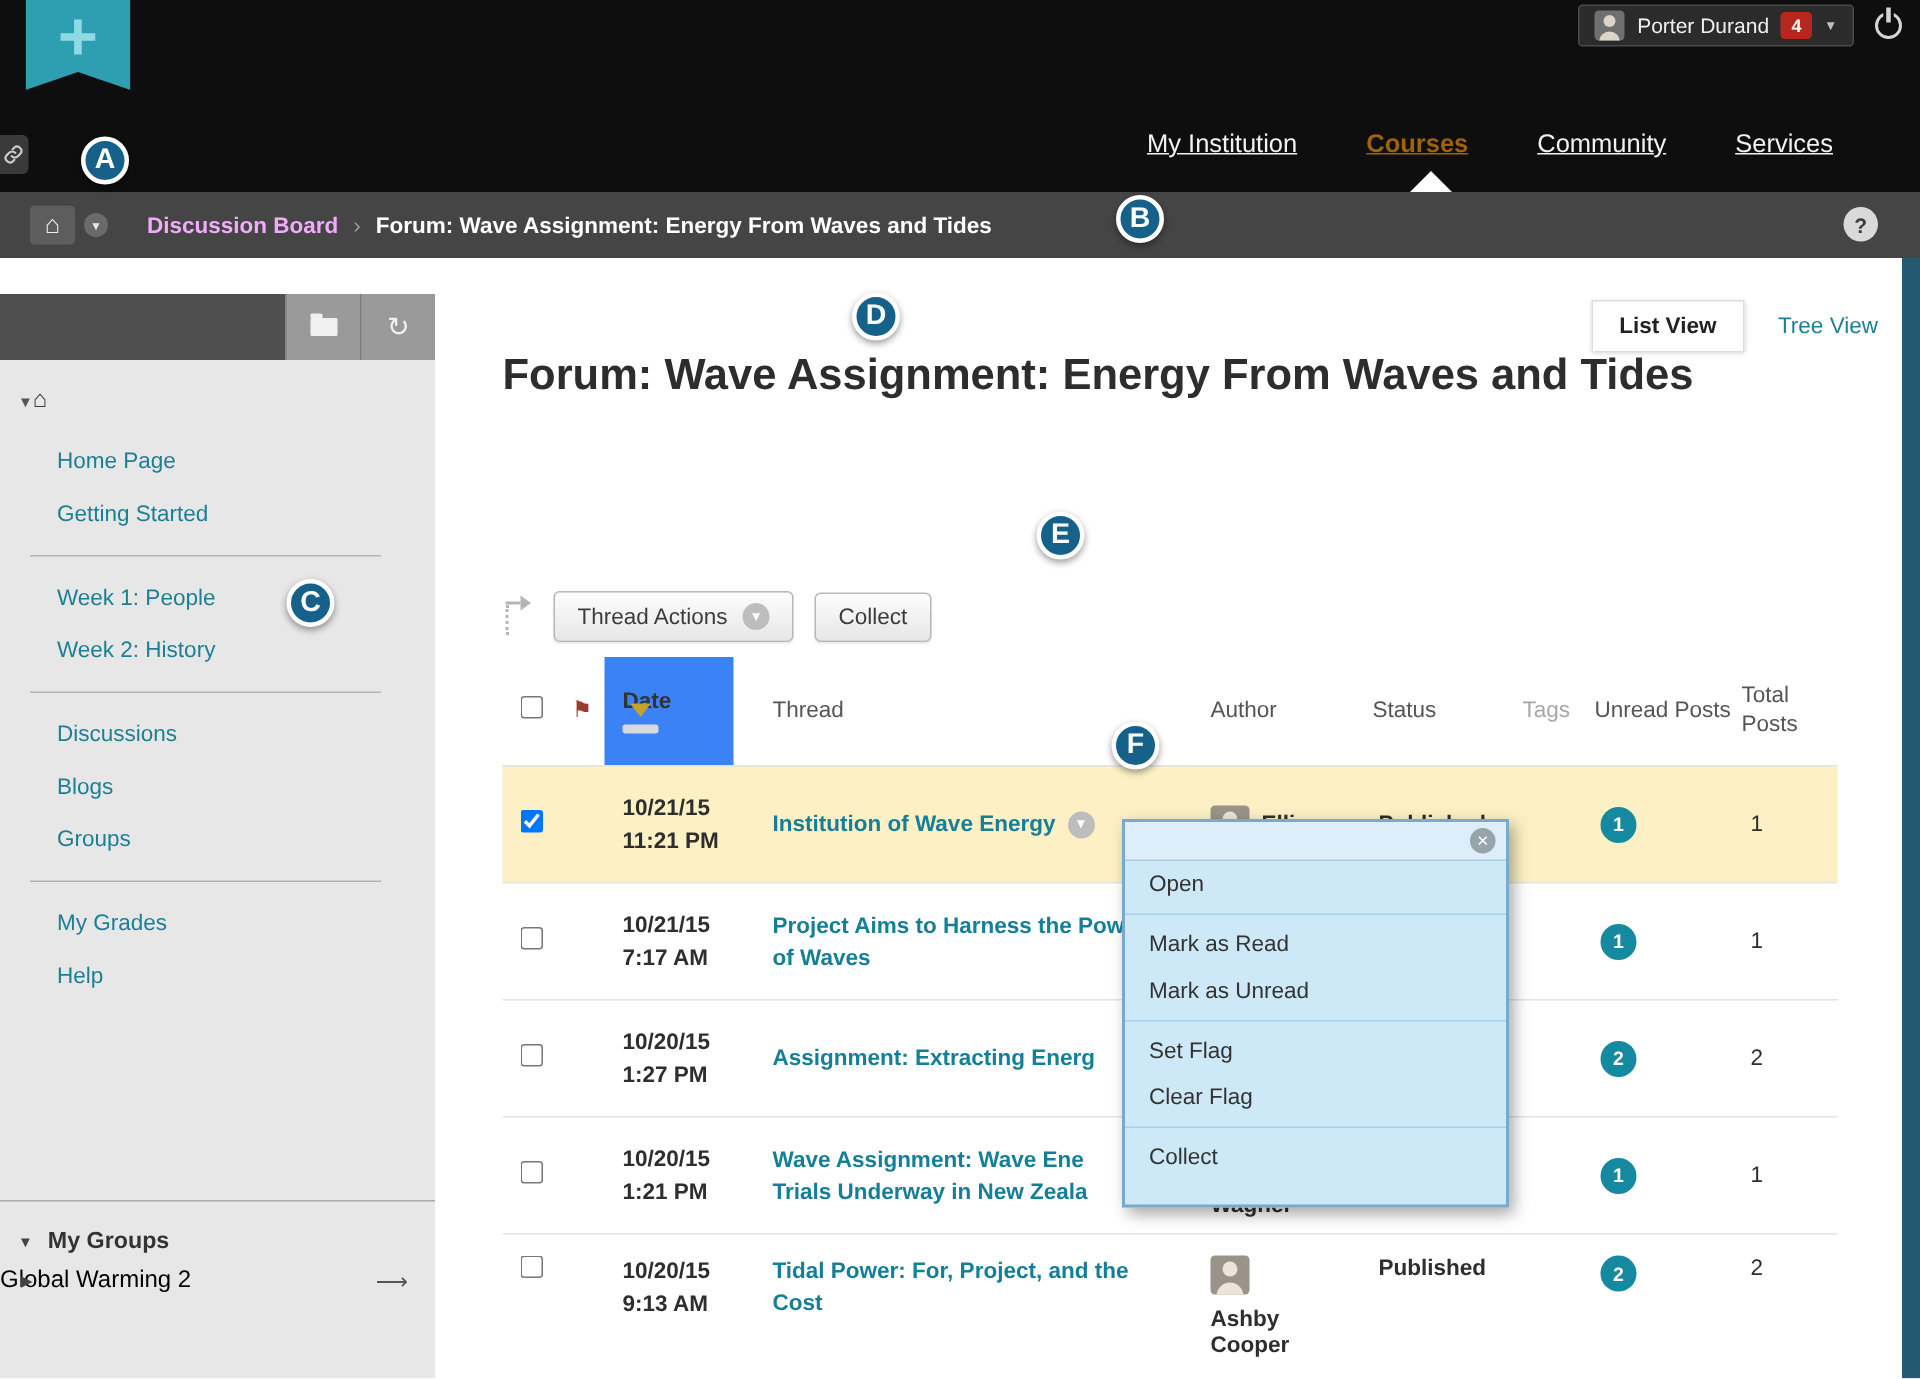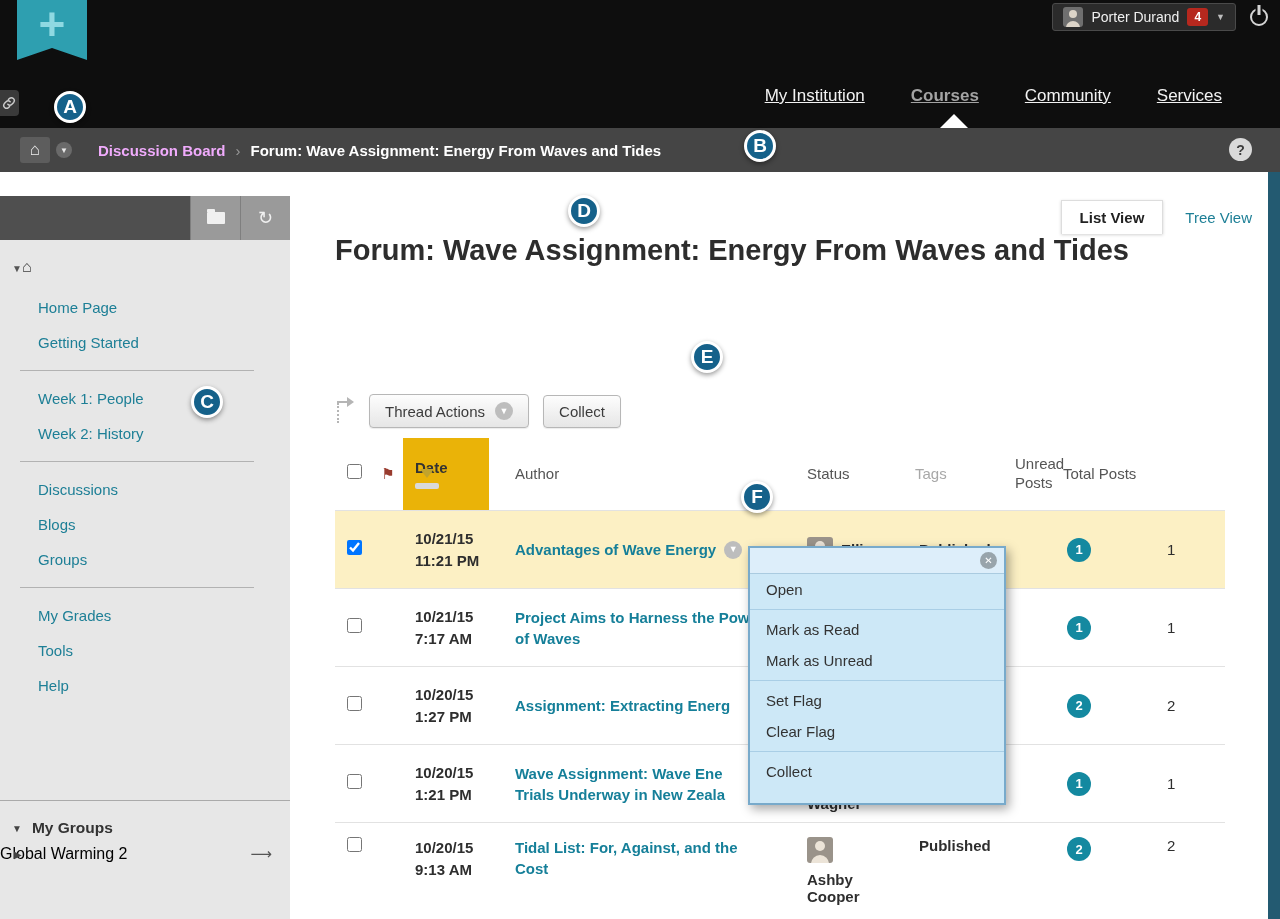--- a/index.html
+++ b/index.html
@@ -19,21 +19,21 @@
   .user-chip .nbadge { background:#b6281e; color:#fff; font-size:12px; font-weight:bold; padding:2px 7px; border-radius:3px; }
   .user-chip .caret { color:#bdbdbd; font-size:9px; }
   .avatar-mini { width:20px; height:20px; border-radius:3px; background:#6f6f6f; position:relative; overflow:hidden; }
   .avatar-mini::before { content:""; position:absolute; top:3px; left:6px; width:8px; height:8px; border-radius:50%; background:#dcd4c8; }
   .avatar-mini::after { content:""; position:absolute; bottom:-2px; left:3px; width:14px; height:8px; border-radius:7px 7px 0 0; background:#dcd4c8; }
   .power-btn { position:absolute; top:8px; right:12px; width:18px; height:18px; border:2px solid #d5d5d5; border-radius:50%; cursor:pointer; }
   .power-btn::before { content:""; position:absolute; left:50%; top:-5px; transform:translateX(-50%); width:3px; height:10px;
     background:#d5d5d5; box-shadow:0 0 0 2px #0e0e0e; }
   .topnav { position:absolute; right:58px; bottom:22px; display:flex; gap:46px; }
   .topnav .nav-item { color:#f2f2f2; font-size:17px; cursor:pointer;text-decoration:underline; }
-  .topnav .nav-item.active { color:#a3a3a3; font-weight:bold; }
+  .topnav .nav-item.active { color:#a16207; font-weight:bold; }
   .tab-notch { position:absolute; left:940px; bottom:0; width:0; height:0; border-left:14px solid transparent;
     border-right:14px solid transparent; border-bottom:14px solid #ffffff; }
 
   
   .crumbbar { position:absolute; left:0; top:128px; width:1280px; height:44px; background:#454545; display:flex; align-items:center; }
   .home-btn { margin-left:20px; width:30px; height:26px; background:#5d5d5d; border-radius:3px; color:#eee; font-size:17px;
     display:grid; place-items:center; cursor:pointer; }
   .crumb-caret { margin-left:6px; width:16px; height:16px; border-radius:50%; background:#6a6a6a; color:#e8e8e8; font-size:8px;
     display:grid; place-items:center; cursor:pointer; }
   .crumb-text { margin-left:26px; font-size:15px; color:#c9c9c9; display:flex; align-items:center; gap:10px; }
@@ -94,21 +94,21 @@
   .tool-btn { background:linear-gradient(#fdfdfd,#e6e6e6); border:1px solid #b7b7b7; border-radius:4px; padding:7px 15px;
     font-size:15px; color:#3c3c3c; display:flex; align-items:center; gap:10px; cursor:pointer; box-shadow:0 1px 1px rgba(0,0,0,0.08); }
   .gray-caret { width:18px; height:18px; border-radius:50%; background:#bdbdbd; color:#fff; font-size:9px; display:grid; place-items:center; }
 
   
   .dtable { position:absolute; top:248px; left:40px; width:890px; }
   .thead, .trow { display:grid; grid-template-columns:38px 30px 112px 292px 108px 100px 48px 98px 64px; align-items:center; }
   .thead { min-height:72px; color:#555; font-size:15px; }
   .th { line-height:1.25; }
   .th-tags { color:#a8a8a8; }
-  .th-date { background:#eab308; align-self:stretch; display:flex; flex-direction:column; justify-content:center;
+  .th-date { background:#3b82f6; align-self:stretch; display:flex; flex-direction:column; justify-content:center;
     align-items:flex-start; padding-left:12px; margin-right:26px; cursor:pointer; }
   .th-date .dlabel { font-weight:bold; color:#333; }
   .sort-box { background:#d9d9d9; padding:4px 5px 2px 5px; margin-top:6px; border-radius:2px; line-height:0; }
   .sort-tri { width:0; height:0; border-left:7px solid transparent; border-right:7px solid transparent; border-top:9px solid #c2a42c; }
   .flag-ico { color:#993b2e; font-size:15px; text-align:center; }
   .trow { min-height:78px; border-top:1px solid #e2e2e2; position:relative; }
   .trow.hl { background:#fcf0c4; }
   .trow.last { min-height:97px; align-items:start; padding-top:14px; }
   .cell-check { justify-self:center; }
   .cell-check input { width:15px; height:15px; cursor:pointer; }
@@ -201,21 +201,20 @@
       <li class="sb-link">Getting Started</li>
       <li class="sb-div"></li>
       <li class="sb-link">Week 1: People</li>
       <li class="sb-link">Week 2: History</li>
       <li class="sb-div"></li>
       <li class="sb-link">Discussions</li>
       <li class="sb-link">Blogs</li>
       <li class="sb-link">Groups</li>
       <li class="sb-div"></li>
       <li class="sb-link">My Grades</li>
-      <li class="sb-link">Tools</li>
       <li class="sb-link">Help</li>
     </ul>
     <div class="sb-groups">
       <div class="gh">
         <span class="tri">▼</span>
         <span class="gtitle">My Groups</span>
       </div>
       <div class="sb-group-item">
         <span class="tri-r">▶</span>
         <span class="sb-link">Global Warming 2</span>
@@ -246,36 +245,37 @@
     </div>
 
     <div class="dtable">
       <div class="thead">
         <div class="th cell-check"><input type="checkbox" style=""></div>
         <div class="th flag-ico">⚑</div>
         <div class="th th-date">
           <span class="dlabel">Date</span>
           <span class="sort-box"><span class="sort-tri"></span></span>
         </div>
+        <div class="th">Thread</div>
         <div class="th">Author</div>
         <div class="th">Status</div>
         <div class="th th-tags">Tags</div>
         <div class="th">Unread Posts</div>
         <div class="th">Total Posts</div>
       </div>
 
       <div class="trow hl">
         <div class="cell-check"><input type="checkbox" checked="" style=""></div>
         <div></div>
         <div class="cell-date">
           <span style="display:block">10/21/15</span>
           <span style="display:block">11:21 PM</span>
         </div>
         <div class="cell-thread">
-          <span class="ttext">Advantages of Wave Energy</span>
+          <span class="ttext">Institution of Wave Energy</span>
           <span class="gray-caret">▼</span>
         </div>
         <div class="cell-author">
           <span class="avatar"></span>
           <span>Ellie</span>
         </div>
         <div class="cell-status">Published</div>
         <div></div>
         <div class="cell-unread">
           <span class="unread-badge">1</span>
@@ -344,21 +344,21 @@
       </div>
 
       <div class="trow last">
         <div class="cell-check"><input type="checkbox" style=""></div>
         <div></div>
         <div class="cell-date">
           <span style="display:block">10/20/15</span>
           <span style="display:block">9:13 AM</span>
         </div>
         <div class="cell-thread">
-          <span class="ttext">Tidal List: For, Against, and the Cost</span>
+          <span class="ttext">Tidal Power: For, Project, and the Cost</span>
         </div>
         <div class="cell-author">
           <span class="avatar"></span>
           <span>Ashby Cooper</span>
         </div>
         <div class="cell-status">Published</div>
         <div></div>
         <div class="cell-unread">
           <span class="unread-badge">2</span>
         </div>

